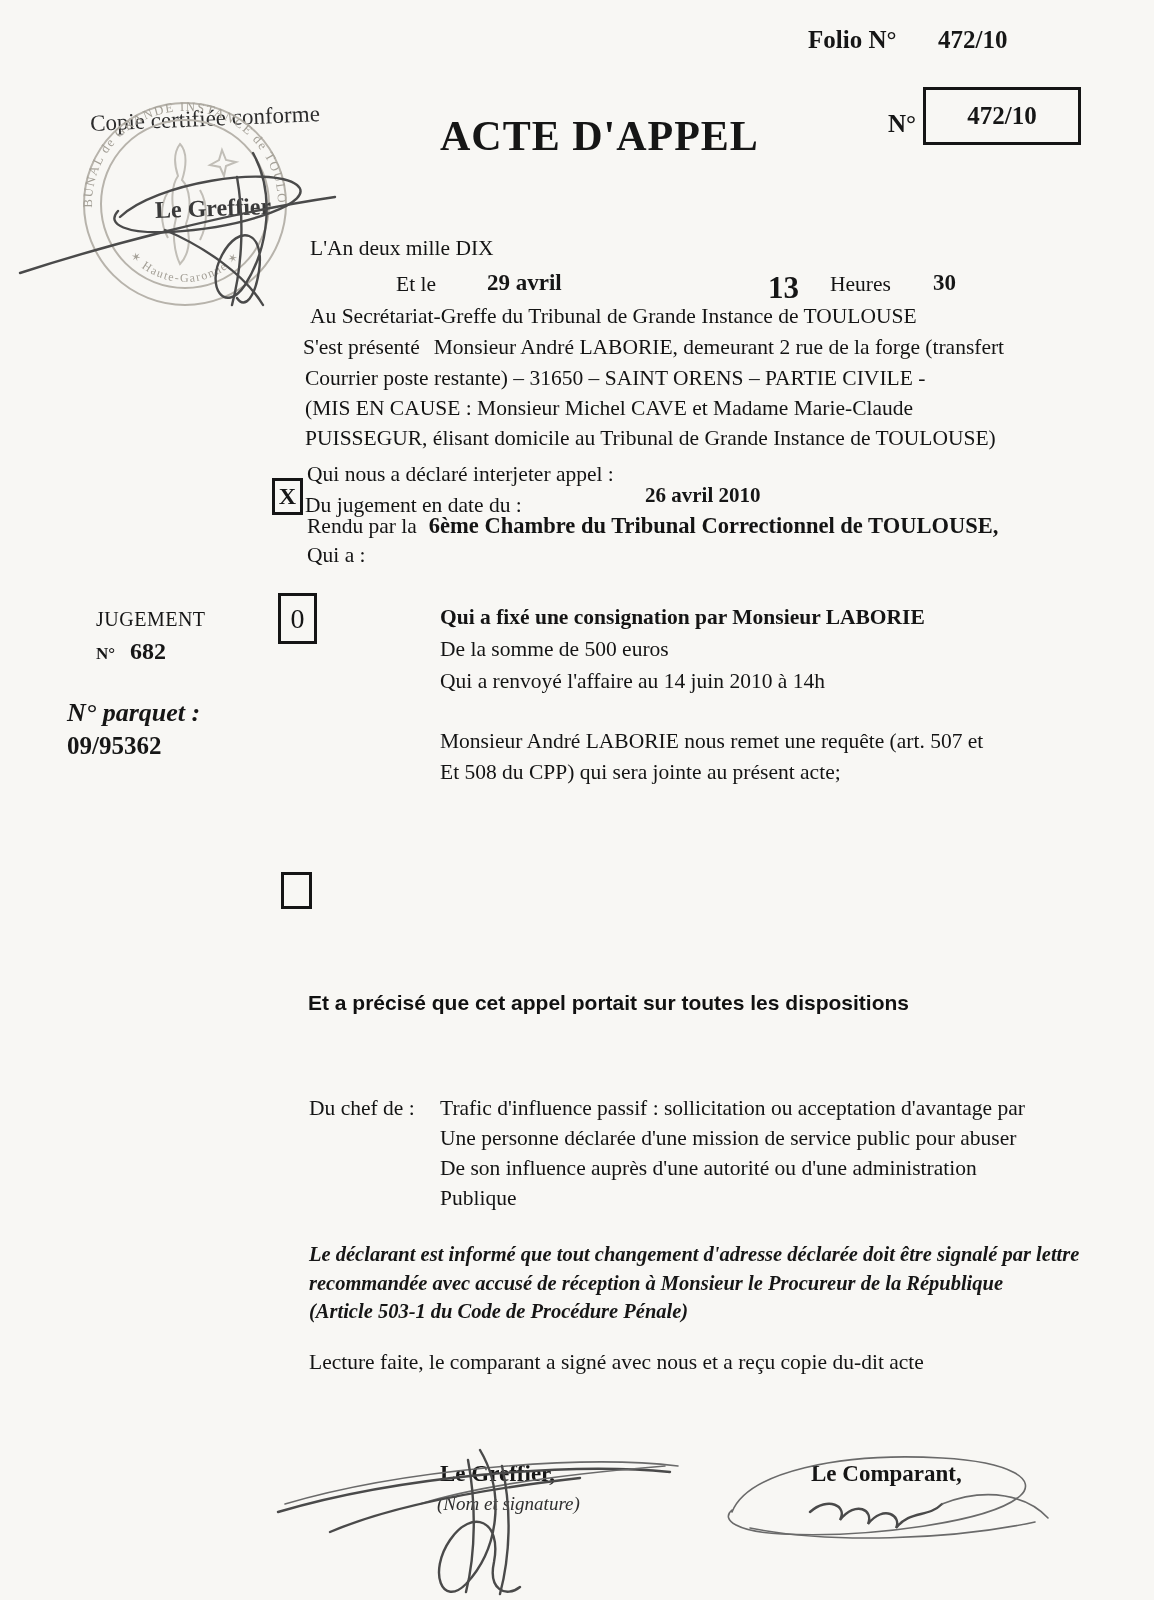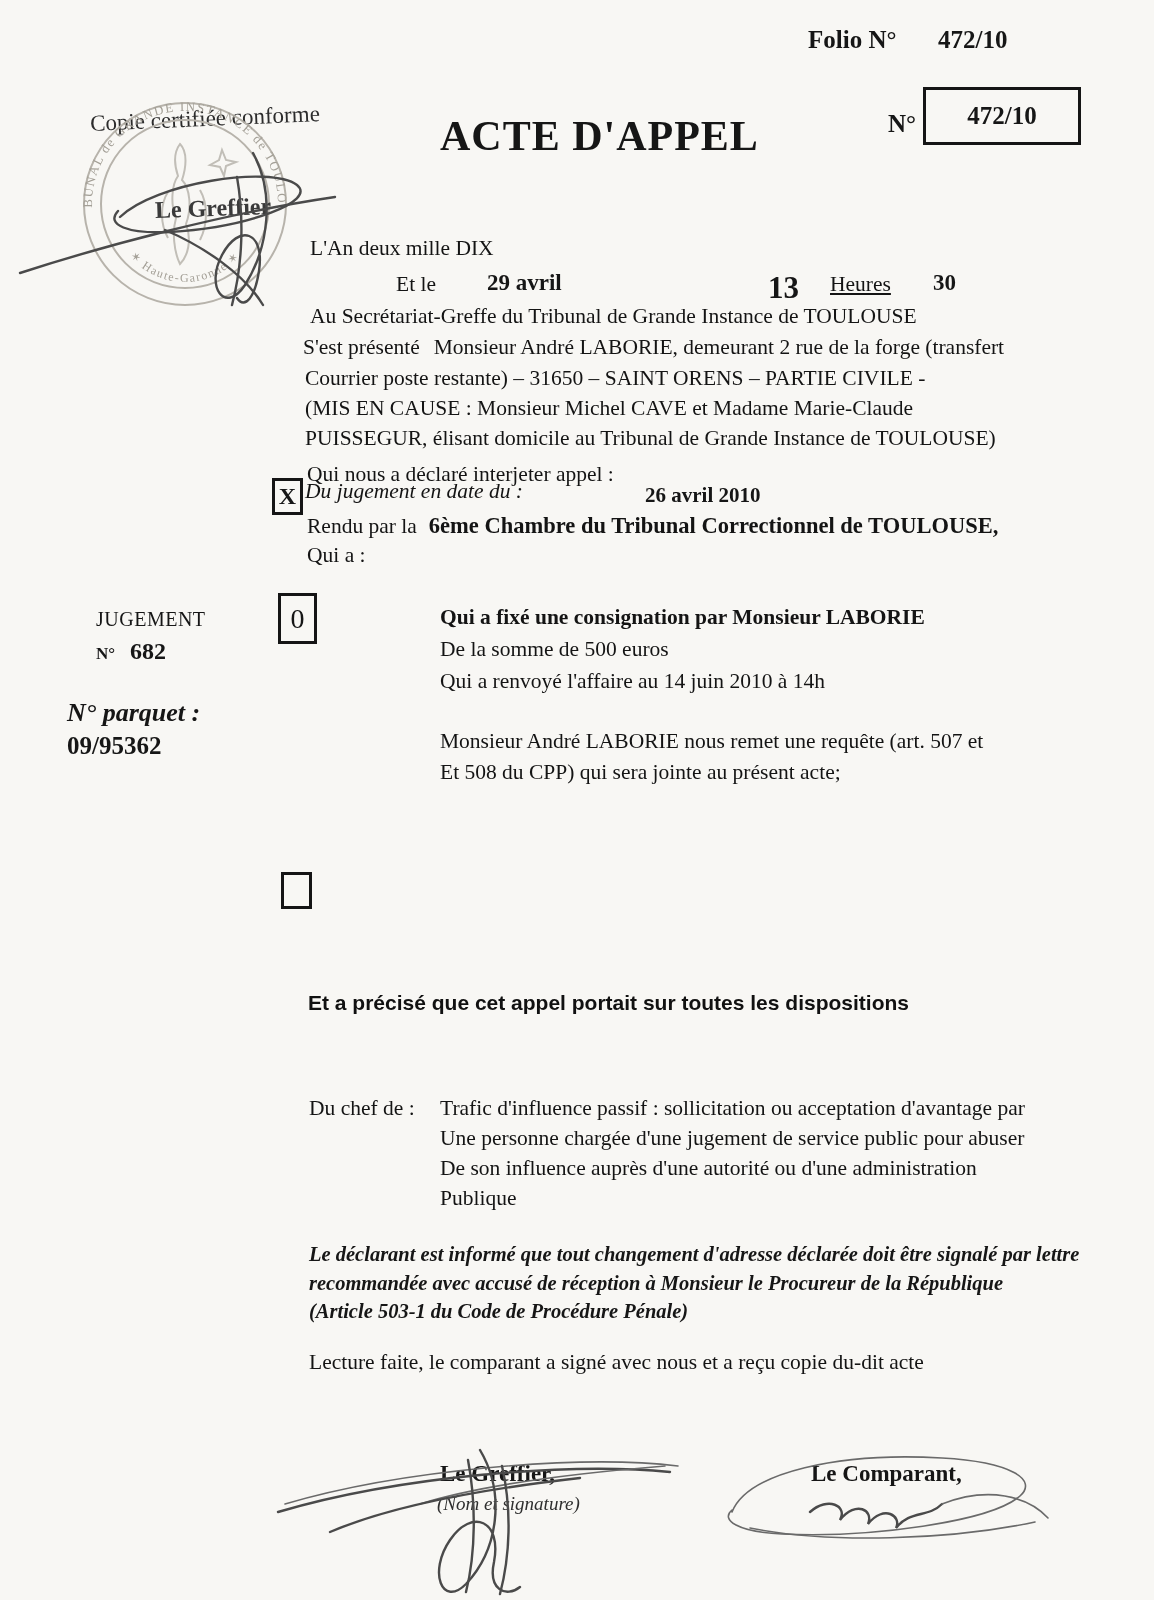--- a/index.html
+++ b/index.html
@@ -73,39 +73,39 @@
     <path d="M 5,138 C 85,112 210,78 320,62"></path>
     <path d="M 150,95 C 190,112 230,140 248,170"></path>
   </svg>
 
   <div class="abs body-line" style="left:310px;top:236px;">L'An deux mille DIX</div>
 
   <div>
     <span class="abs body-line" style="left:396px;top:272px;">Et le</span>
     <span class="abs b" style="left:487px;top:270px;font-size:23px;">29 avril</span>
     <span class="abs b" style="left:768px;top:270px;font-size:31px;font-family:Liberation Serif, serif;">13</span>
-    <span class="abs body-line" style="left:830px;top:272px;text-decoration:underline;">Heures</span>
+    <span class="abs body-line" style="left:830px;top:272px;">Heures</span>
     <span class="abs b" style="left:933px;top:270px;font-size:23px;">30</span>
   </div>
 
   <div class="abs body-line" style="left:310px;top:304px;">Au Secrétariat-Greffe du Tribunal de Grande Instance de TOULOUSE</div>
 
   <div class="abs body-line" style="left:303px;top:335px;">
     <span>S'est présenté</span><span style="margin-left:14px;">Monsieur André LABORIE, demeurant 2 rue de la forge (transfert</span>
   </div>
 
   <div class="abs body-line" style="left:305px;top:366px;">Courrier poste restante) – 31650 – SAINT ORENS – PARTIE CIVILE -</div>
   <div class="abs body-line" style="left:305px;top:396px;">(MIS EN CAUSE : Monsieur Michel CAVE et Madame Marie-Claude</div>
   <div class="abs body-line" style="left:305px;top:426px;">PUISSEGUR, élisant domicile au Tribunal de Grande Instance de TOULOUSE)</div>
   <div class="abs body-line" style="left:307px;top:452px;margin-top:10px;">Qui nous a déclaré interjeter appel :</div>
 
   <div class="abs checkbox" style="left:272px;top:478px;width:25px;height:31px;font-size:24px;font-weight:bold;">
     <span>X</span>
   </div>
-  <div class="abs body-line" style="left:305px;top:479px;font-style:italic;">Du jugement en date du :</div>
+  <div class="abs body-line" style="left:305px;top:493px;">Du jugement en date du :</div>
   <div class="abs b" style="left:645px;top:483px;font-size:21px;">26 avril 2010</div>
 
   <div class="abs body-line" style="left:307px;top:513px;">
     <span>Rendu par la</span><span class="b" style="margin-left:12px;font-size:22.5px;">6ème Chambre du Tribunal Correctionnel de TOULOUSE,</span>
   </div>
   <div class="abs body-line" style="left:307px;top:543px;">Qui a :</div>
 
   <div class="abs" style="left:96px;top:608px;font-size:20px;letter-spacing:.5px;">JUGEMENT</div>
   <div class="abs" style="left:96px;top:644px;font-size:17px;font-weight:bold;">N°</div>
   <div class="abs b" style="left:130px;top:638px;font-size:24px;">682</div>
@@ -122,21 +122,21 @@
 
   <div class="abs body-line" style="left:440px;top:729px;">Monsieur André LABORIE nous remet une requête (art. 507 et</div>
   <div class="abs body-line" style="left:440px;top:760px;">Et 508 du CPP) qui sera jointe au présent acte;</div>
 
   <div class="abs checkbox" style="left:281px;top:872px;width:25px;height:31px;"></div>
 
   <div class="abs sans b" style="left:308px;top:991px;font-size:21px;color:#111;">Et a précisé que cet appel portait sur toutes les dispositions</div>
 
   <div class="abs body-line" style="left:309px;top:1096px;">Du chef de :</div>
   <div class="abs body-line" style="left:440px;top:1096px;text-align:center;">Trafic d'influence passif : sollicitation ou acceptation d'avantage par</div>
-  <div class="abs body-line" style="left:440px;top:1126px;">Une personne chargée d'une jugement de service public pour abuser</div>
+  <div class="abs body-line" style="left:440px;top:1126px;">Une personne déclarée d'une mission de service public pour abuser</div>
   <div class="abs body-line" style="left:440px;top:1156px;">De son influence auprès d'une autorité ou d'une administration</div>
   <div class="abs body-line" style="left:440px;top:1186px;">Publique</div>
 
   <div class="abs b i" style="left:309px;top:1243px;font-size:20.5px;">Le déclarant est informé que tout changement d'adresse déclarée doit être signalé par lettre</div>
   <div class="abs b i" style="left:309px;top:1272px;font-size:20.5px;">recommandée avec accusé de réception à Monsieur le Procureur de la République</div>
   <div class="abs b i" style="left:309px;top:1300px;font-size:20.5px;">(Article 503-1 du Code de Procédure Pénale)</div>
 
   <div class="abs body-line" style="left:309px;top:1350px;">Lecture faite, le comparant a signé avec nous et a reçu copie du-dit acte</div>
 
   <div class="abs b" style="left:440px;top:1461px;font-size:23px;">Le Greffier,</div>

